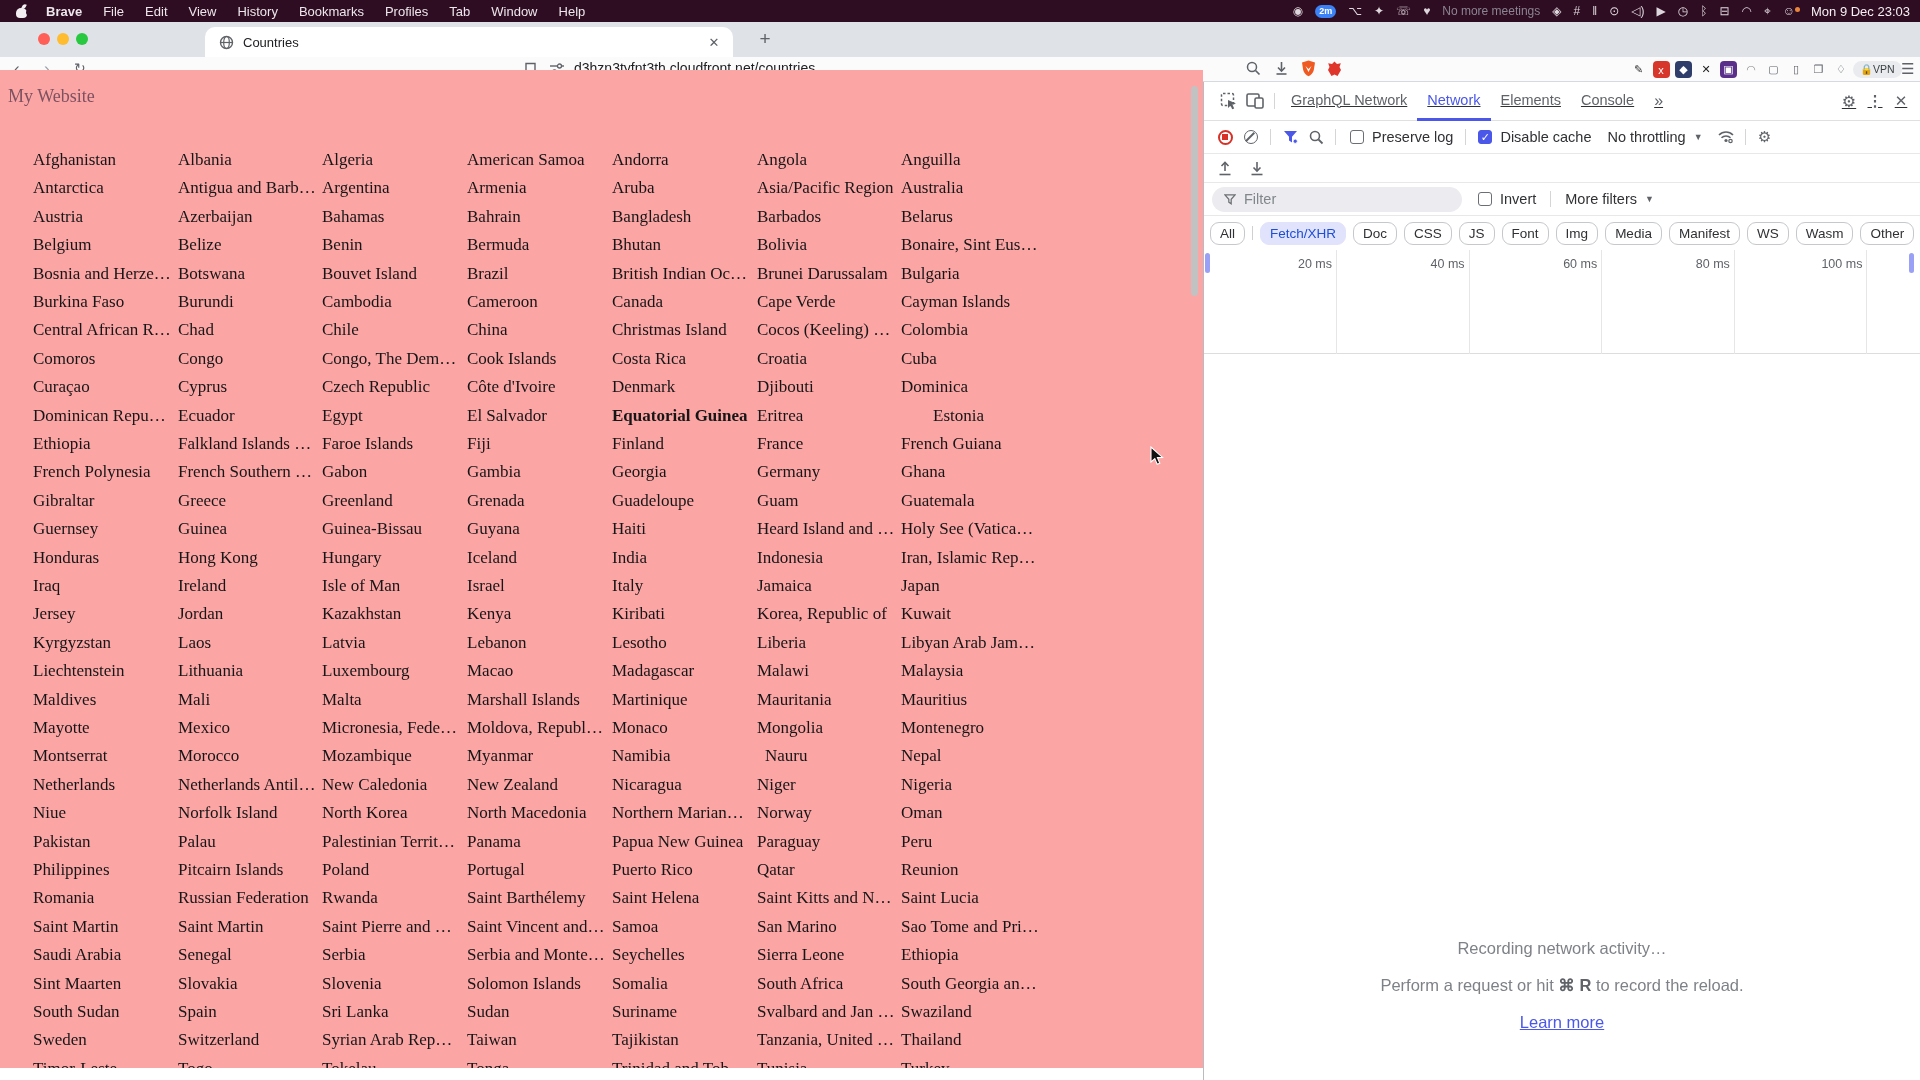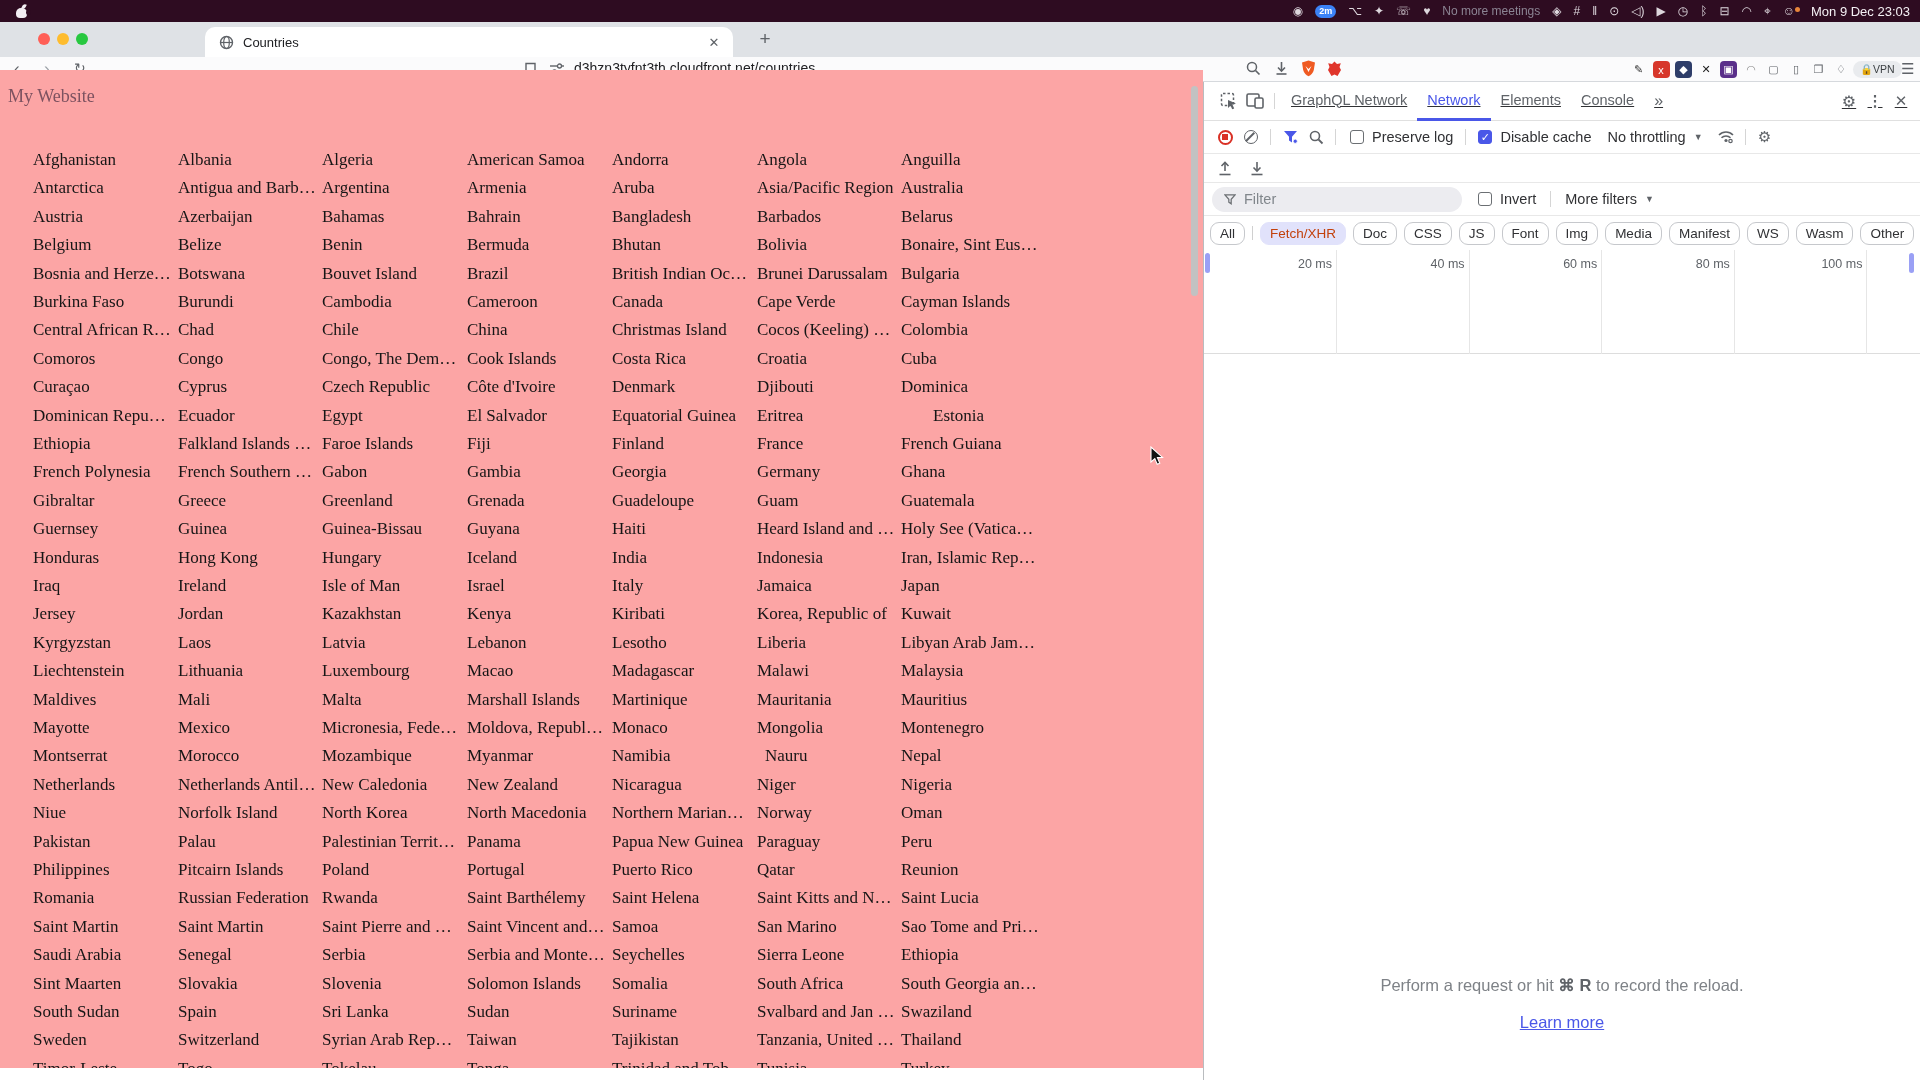--- a/index.html
+++ b/index.html
@@ -72,21 +72,21 @@
     background:#5f6368; transform:rotate(-45deg); }
   .cb { width:14px; height:14px; border:1.6px solid #6b6f73; border-radius:3px; background:#fff; }
   .cb.checked { background:#4a57e8; border-color:#4a57e8; color:#fff; font-size:11px; line-height:13px; text-align:center; }
   .ddl-arrow { font-size:9px; color:#5f6368; margin-left:8px; }
   .dt-filterrow { height:33px; padding-left:8px; border-bottom:1px solid #e8e8e8; }
   .filter-pill { width:250px; height:25px; background:#ececf0; border-radius:13px; display:flex;
     align-items:center; padding:0 12px; gap:8px; color:#80868b; }
   .dt-chips { height:34px; padding-left:6px; display:flex; align-items:center; gap:7px; }
   .chip { border:1px solid #c6c8cc; border-radius:9px; background:#fff; font-size:13.5px;
     color:#303134; padding:3px 9px; white-space:nowrap; }
-  .chip.active { background:#e1e2fb; border-color:#e1e2fb; color:#c2410c; }
+  .chip.active { background:#e1e2fb; border-color:#e1e2fb; color:#1d4ed8; }
   .chipdiv { width:1px; height:14px; background:#d0d0d0; }
   .dt-timeline { position:relative; height:104px; border-bottom:1px solid #ddd; }
   .tick { position:absolute; top:7px; width:70px; text-align:right; font-size:12.5px; color:#5f6368; }
   .gridline { position:absolute; top:0; width:1px; height:104px; background:#e6e6e6; }
   .handle { position:absolute; top:3px; width:5px; height:20px; background:#9aa0f5; border-radius:2.5px; }
   .dt-empty { position:relative; height:540px; }
   .msg1 { position:absolute; top:585px; width:100%; text-align:center; font-size:16.5px; color:#7e8287; }
   .msg2 { position:absolute; top:622px; width:100%; text-align:center; font-size:16.5px; color:#7e8287; }
   .msg2 b { color:#5f6368; }
   .learnmore { position:absolute; top:659px; width:100%; text-align:center; font-size:16.5px; }
@@ -97,20 +97,21 @@
 </style>
 </head>
 <body>
 
 <div class="menubar">
   <span class="apple-logo">
       <span class="body"></span>
       <span class="leaf"></span>
       <span class="bite"></span>
     </span>
+  <span id="menu-items"><span class="mitem bold">Brave</span><span class="mitem">File</span><span class="mitem">Edit</span><span class="mitem">View</span><span class="mitem">History</span><span class="mitem">Bookmarks</span><span class="mitem">Profiles</span><span class="mitem">Tab</span><span class="mitem">Window</span><span class="mitem">Help</span></span>
   <div class="menubar-right">
     <span id="status-icons-1" style="display:flex;gap:12px;align-items:center;">
         <span class="statusicon">◉</span>
         <span class="badge2m">2m</span>
         <span class="statusicon">⌥</span>
         <span class="statusicon">✦</span>
         <span class="statusicon">☏</span>
         <span class="statusicon">♥</span>
       </span>
     <span class="meetings">No more meetings</span>
@@ -262,21 +263,21 @@
       <div class="country" style="left: 178px; top: 307.2px;">Cyprus</div>
       <div class="country" style="left: 322px; top: 307.2px;">Czech Republic</div>
       <div class="country" style="left: 467px; top: 307.2px;">Côte d'Ivoire</div>
       <div class="country" style="left: 612px; top: 307.2px;">Denmark</div>
       <div class="country" style="left: 757px; top: 307.2px;">Djibouti</div>
       <div class="country" style="left: 901px; top: 307.2px;">Dominica</div>
       <div class="country" style="left: 33px; top: 335.6px;">Dominican Repu…</div>
       <div class="country" style="left: 178px; top: 335.6px;">Ecuador</div>
       <div class="country" style="left: 322px; top: 335.6px;">Egypt</div>
       <div class="country" style="left: 467px; top: 335.6px;">El Salvador</div>
-      <div class="country" style="left: 612px; top: 335.6px;">Equatorial Guinea</div>
+      <div class="country" style="left: 612px; top: 335.6px; font-weight: bold;">Equatorial Guinea</div>
       <div class="country" style="left: 757px; top: 335.6px;">Eritrea</div>
       <div class="country" style="left: 901px; top: 335.6px; margin-left: 32px;">Estonia</div>
       <div class="country" style="left: 33px; top: 364px;">Ethiopia</div>
       <div class="country" style="left: 178px; top: 364px;">Falkland Islands …</div>
       <div class="country" style="left: 322px; top: 364px;">Faroe Islands</div>
       <div class="country" style="left: 467px; top: 364px;">Fiji</div>
       <div class="country" style="left: 612px; top: 364px;">Finland</div>
       <div class="country" style="left: 757px; top: 364px;">France</div>
       <div class="country" style="left: 901px; top: 364px;">French Guiana</div>
       <div class="country" style="left: 33px; top: 392.4px;">French Polynesia</div>
@@ -563,20 +564,21 @@
       <div class="tick" style="left: 190.6px;">40 ms</div>
       <div class="gridline" style="left: 397.2px;"></div>
       <div class="tick" style="left: 323.2px;">60 ms</div>
       <div class="gridline" style="left: 529.8px;"></div>
       <div class="tick" style="left: 455.8px;">80 ms</div>
       <div class="gridline" style="left: 662.4px;"></div>
       <div class="tick" style="left: 588.4px;">100 ms</div>
     </div>
 
   <div class="dt-empty">
+    <div class="msg1">Recording network activity…</div>
     <div class="msg2"><span>Perform a request or hit </span><b>⌘ R</b><span> to record the reload.</span></div>
     <div class="learnmore"><span>Learn more</span></div>
   </div>
 </div>
 
 <span class="cursor">
   <svg width="14" height="20" viewBox="0 0 14 20">
       <path d="M1 1 L1 16 L4.8 12.6 L7.2 18.3 L9.8 17.2 L7.4 11.6 L12.5 11.4 Z" fill="#111" stroke="#fff" stroke-width="1.1"></path>
     </svg>
 </span>

